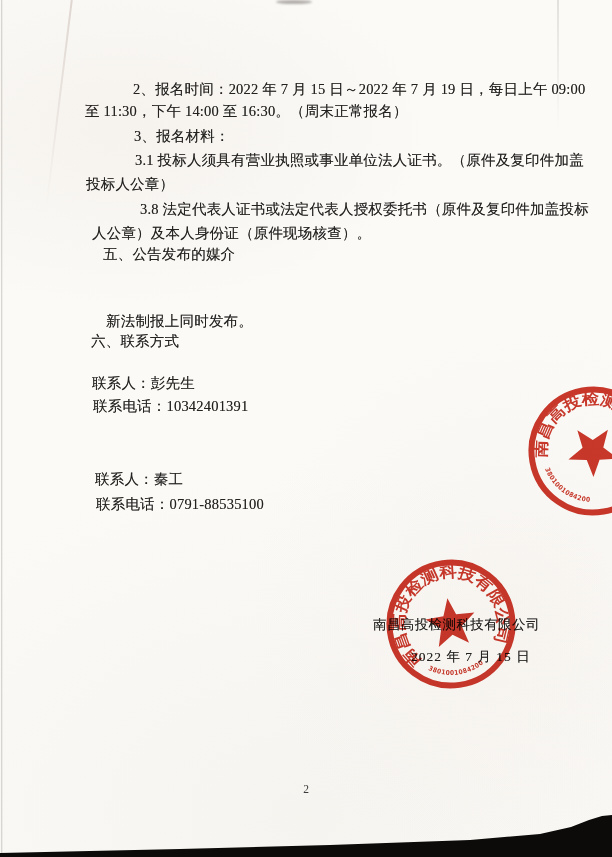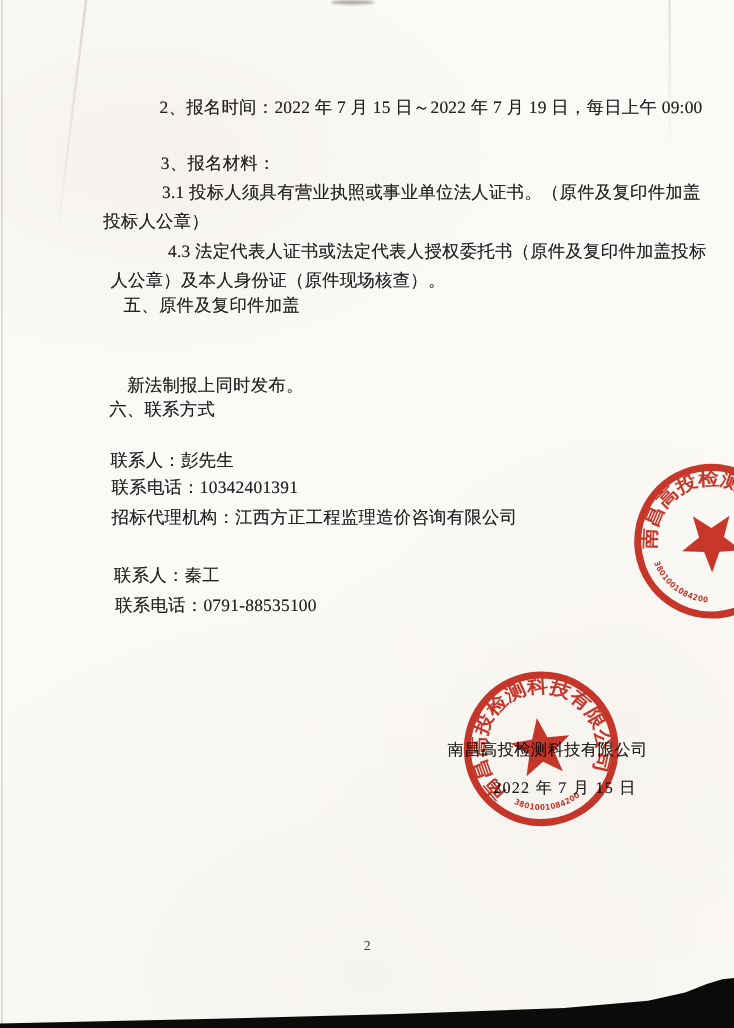--- a/index.html
+++ b/index.html
@@ -58,31 +58,31 @@
 <body>
 
 <div class="scan">
 
   <div class="edge-left"></div>
   <div class="crease-top"></div>
   <div class="crease-right"></div>
   <div class="smudge-top"></div>
 
   <div class="ln" style="left:133px;top:80px">2、报名时间：2022 年 7 月 15 日～2022 年 7 月 19 日，每日上午 09:00</div>
+  <div class="ln" style="left:85px;top:102px">至 11:30，下午 14:00 至 16:30。（周末正常报名）</div>
   <div class="ln" style="left:134px;top:127px">3、报名材料：</div>
   <div class="ln" style="left:135px;top:151px">3.1 投标人须具有营业执照或事业单位法人证书。（原件及复印件加盖</div>
   <div class="ln" style="left:86px;top:175px">投标人公章）</div>
-  <div class="ln" style="left:140px;top:200px">4.3 法定代表人证书或法定代表人授权委托书（原件及复印件加盖投标</div>
+  <div class="ln" style="left:140px;top:200px">3.8 法定代表人证书或法定代表人授权委托书（原件及复印件加盖投标</div>
   <div class="ln" style="left:92px;top:224px">人公章）及本人身份证（原件现场核查）。</div>
-  <div class="ln" style="left:103px;top:245px">五、原件及复印件加盖</div>
+  <div class="ln" style="left:103px;top:245px">五、公告发布的媒介</div>
   <div class="ln" style="left:106px;top:312px">新法制报上同时发布。</div>
   <div class="ln" style="left:91px;top:332px">六、联系方式</div>
   <div class="ln" style="left:92px;top:374px">联系人：彭先生</div>
   <div class="ln" style="left:93px;top:397px">联系电话：10342401391</div>
-  <div class="ln" style="left:93px;top:422px">招标代理机构：江西方正工程监理造价咨询有限公司</div>
   <div class="ln" style="left:95px;top:470px">联系人：秦工</div>
   <div class="ln" style="left:96px;top:495px">联系电话：0791-88535100</div>
 
   <div class="sig sig-company">南昌高投检测科技有限公司</div>
   <div class="sig sig-date">2022 年 7 月 15 日</div>
 
   <svg class="seal seal-topright" viewBox="-70 -70 140 140" aria-hidden="true">
     <defs>
       <path id="arcT2" d="M -34 32 A 46.8 46.8 0 1 1 34 32"></path>
       <path id="arcB2" d="M -29 42 A 51 51 0 0 0 29 42"></path>

